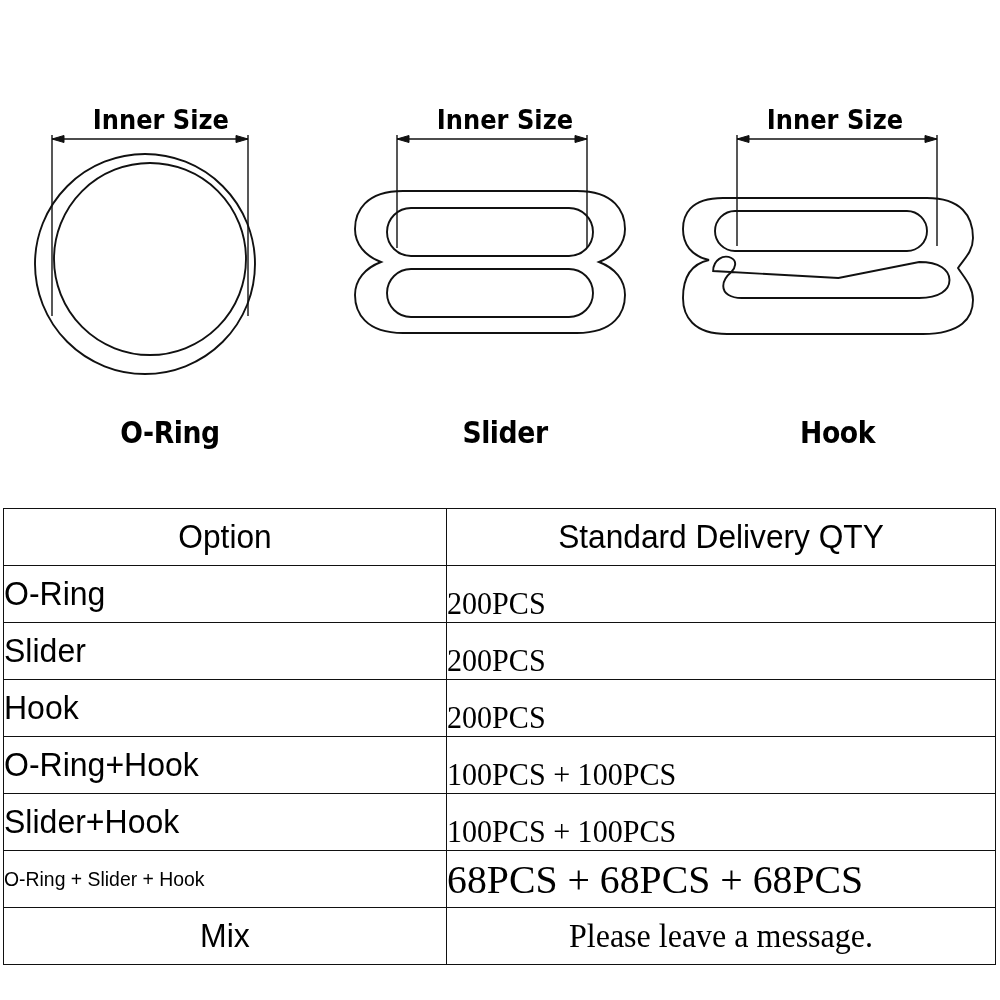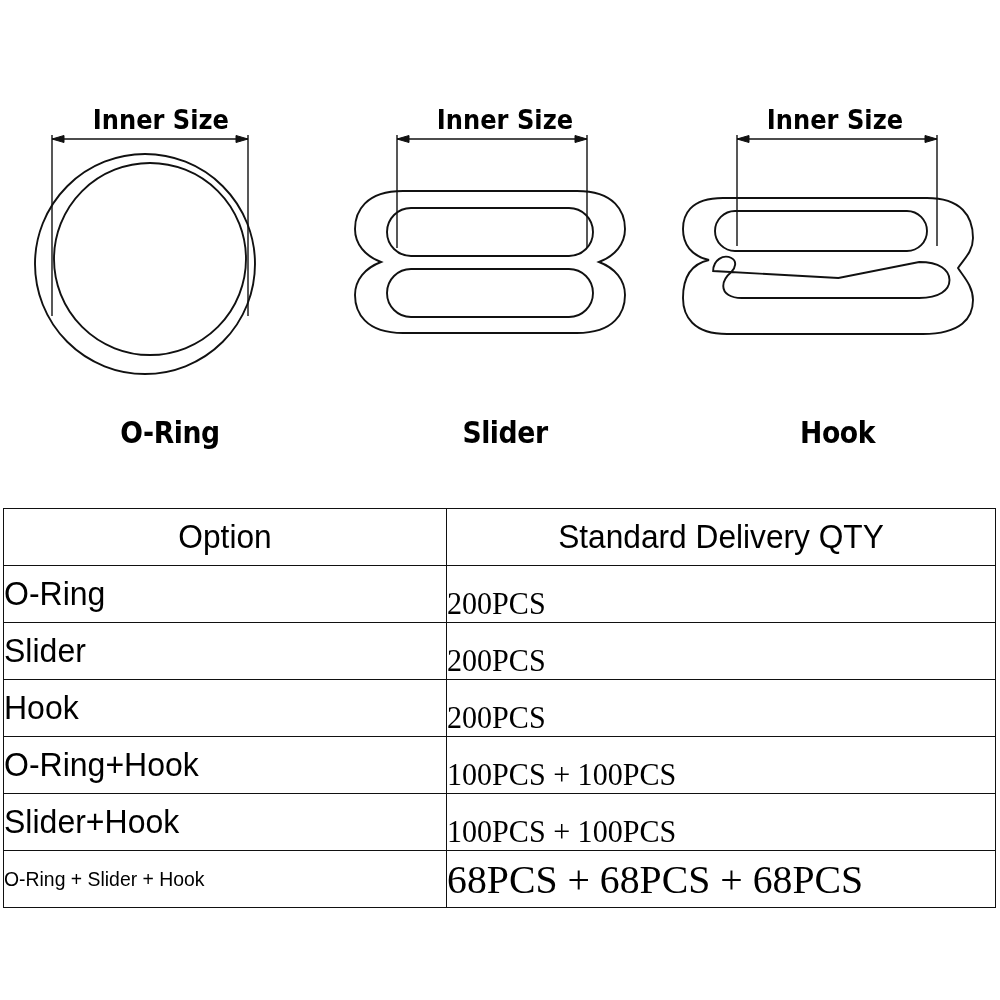--- a/index.html
+++ b/index.html
@@ -303,15 +303,23 @@
 
     <tr class="row-triple">
       <td class="opt-cell">
         <span class="opt-inner">O-Ring + Slider + Hook</span>
       </td>
       <td class="qty-cell">
         <span class="qty-inner">68PCS + 68PCS + 68PCS</span>
       </td>
     </tr>
 
+    <tr class="row-mix">
+      <td class="opt-cell">
+        <span class="opt-inner">Mix</span>
+      </td>
+      <td class="qty-cell">
+        <span class="qty-inner">Please leave a message.</span>
+      </td>
+    </tr>
 
   </tbody>
 </table>
 
 </body></html>

